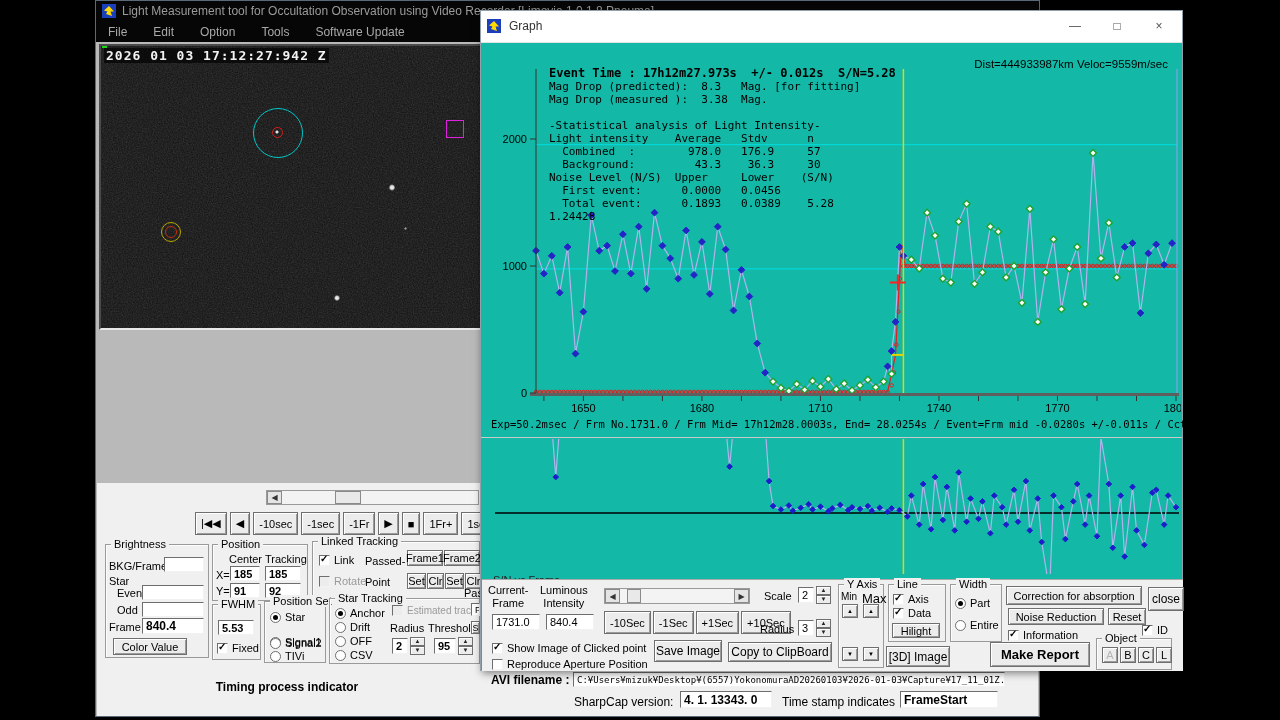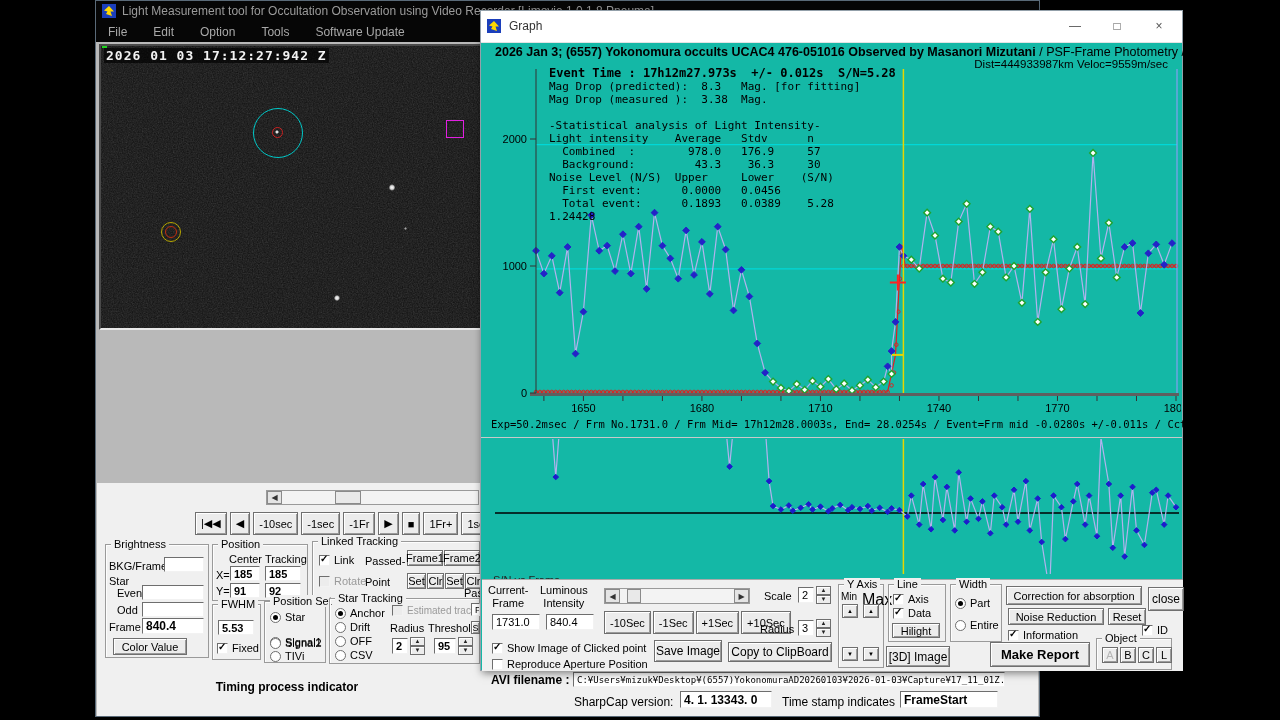--- a/index.html
+++ b/index.html
@@ -218,21 +218,20 @@
     <div class="gtitle">
       <span class="appicon" style="top:8px;"></span>
       <span class="txt">Graph</span>
       <div class="wbtns">
         <div class="wbtn">—</div>
         <div class="wbtn">□</div>
         <div class="wbtn">×</div>
       </div>
     </div>
 
-    <div class="hdr1"><b>2026 Jan 3; (6557) Yokonomura occults UCAC4 476-051016 Observed by Masanori Mizutani</b><span> / PSF-Frame Photometry /</span></div>
     <div class="hdr2">Dist=444933987km Veloc=9559m/sec</div>
 
     <svg id="mainChart" class="abs" style="left:15px;top:52px;" width="685" height="352">
         <line x1="40" y1="205.79399999999998" x2="681" y2="205.79399999999998" stroke="#00d8d8" stroke-width="1.2"></line>
         <line x1="40" y1="81.715" x2="681" y2="81.715" stroke="#00d8d8" stroke-width="1.2"></line>
         <path d="M40 328.984L391.60493827160496 
     328.984L399.50617283950623 291.9L403.45679012345676 215.7L405.4320987654321 183.95L409.38271604938274 203L680 203" fill="none" stroke="#e02020" stroke-width="1.2"></path>
         <circle cx="40" cy="328.984" r="1.8" fill="none" stroke="#e02020"></circle>
         <circle cx="43.95061728395062" cy="328.984" r="1.8" fill="none" stroke="#e02020"></circle>
         <circle cx="47.901234567901234" cy="328.984" r="1.8" fill="none" stroke="#e02020"></circle>
@@ -634,21 +633,21 @@
         </div>
 
       <div class="cbrow" style="left:10px;top:62px;"><span class="cb on"></span><span>Show Image of Clicked point</span></div>
       <div class="cbrow" style="left:10px;top:78px;"><span class="cb"></span><span>Reproduce Aperture Position</span></div>
       <div class="btn" style="position:absolute;left:172px;top:60px;width:68px;height:22px;font-size:12px;">Save Image</div>
       <div class="btn" style="position:absolute;left:246px;top:62px;width:104px;height:20px;font-size:12px;">Copy to ClipBoard</div>
 
       <div class="gb" style="left:356px;top:4px;width:46px;height:84px;">
         <span class="cap">Y Axis</span>
         <span class="lbl abs" style="left:2px;top:6px;font-size:10px;">Min</span>
-        <span class="lbl abs" style="left:23px;top:6px;font-size:16px;">Max</span>
+        <span class="lbl abs" style="left:23px;top:6px;font-size:13px;">Max</span>
         <div class="btn" style="position:absolute;left:3px;top:19px;width:16px;height:14px;font-size:6px;">▲</div>
         <div class="btn" style="position:absolute;left:3px;top:62px;width:16px;height:14px;font-size:6px;">▼</div>
         <div class="btn" style="position:absolute;left:24px;top:19px;width:16px;height:14px;font-size:6px;">▲</div>
         <div class="btn" style="position:absolute;left:24px;top:62px;width:16px;height:14px;font-size:6px;">▼</div>
       </div>
 
       <div class="gb" style="left:406px;top:4px;width:58px;height:58px;">
         <span class="cap">Line</span>
         <div class="cbrow" style="left:4px;top:8px;"><span class="cb on"></span><span>Axis</span></div>
         <div class="cbrow" style="left:4px;top:22px;"><span class="cb on"></span><span>Data</span></div>

